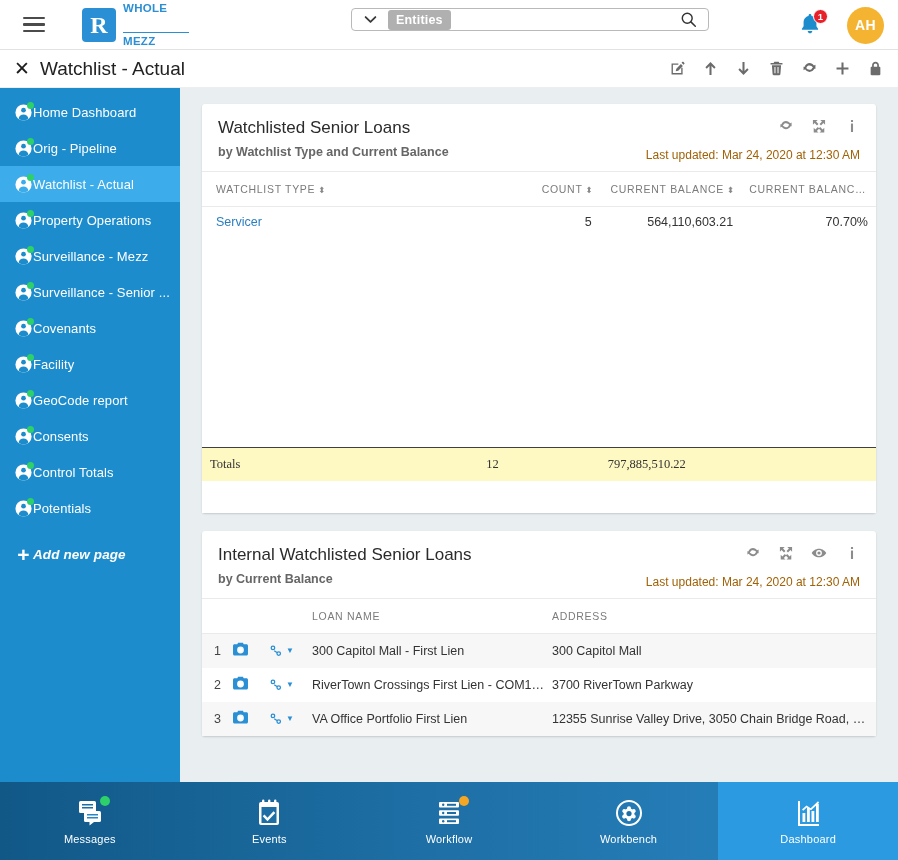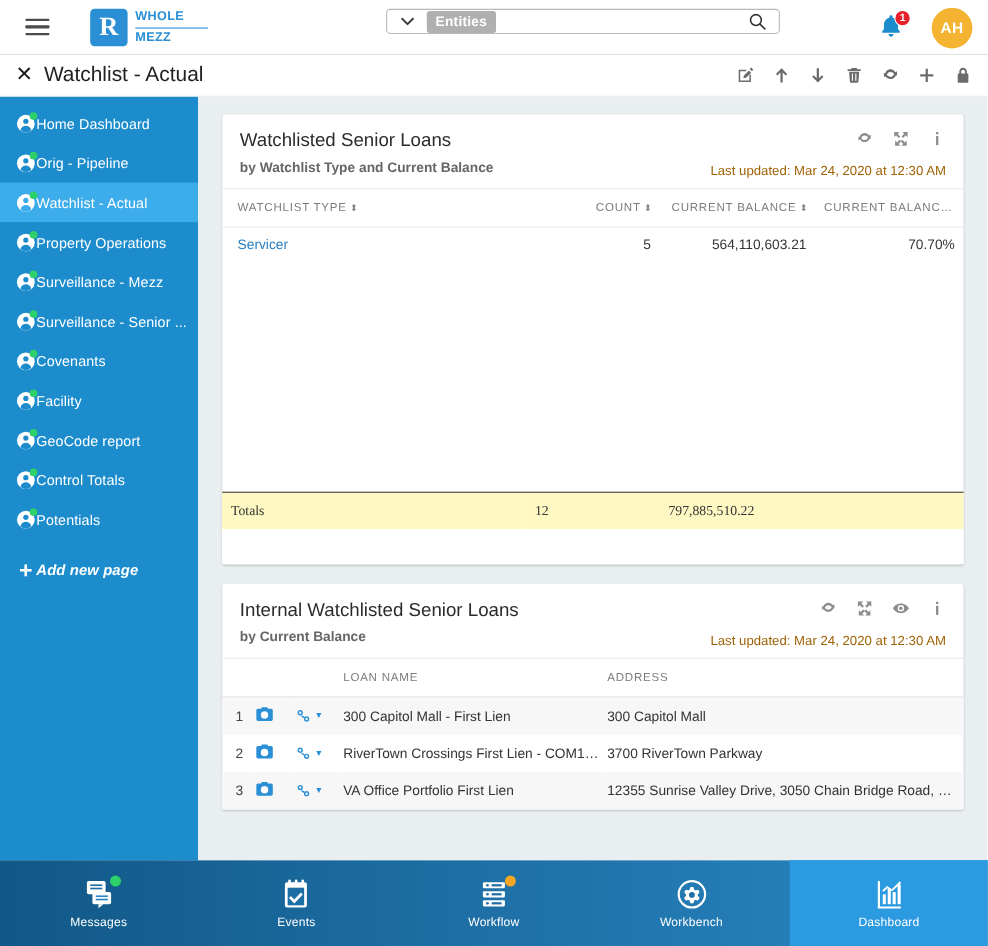--- a/index.html
+++ b/index.html
@@ -37,21 +37,21 @@
     width: 34px; height: 34px; background: #2a8fd4; border-radius: 4px;
     color: #fff; font-weight: bold; font-size: 24px;
     display: flex; align-items: center; justify-content: center;
     font-family: "Liberation Serif", serif; line-height: 1;
   }
   .logo-text {
     margin-left: 7px; display: flex; flex-direction: column;
     color: #2a8fd4; font-size: 11.5px; font-weight: bold; letter-spacing: .3px;
     line-height: 1.25;
   }
-  .logo-text .ln1 { border-bottom: 1.5px solid #2a8fd4; padding-bottom: 3px; padding-right: 22px;}
+  .logo-text .ln1 { border-bottom: 1.5px solid #2a8fd4; padding-bottom: 16px; padding-right: 22px;}
   .logo-text .ln2 { padding-top: 1px; }
 
   .searchwrap {
     position: absolute; left: 351px; top: 8px;
     width: 358px; height: 23px;
     border: 1px solid #b9b9b9; border-radius: 4px;
     background: #fff; display: flex; align-items: center;
   }
   .search-caret {
     width: 36px; display:flex; align-items:center; justify-content:center;
@@ -428,20 +428,31 @@
           <svg viewBox="0 0 20 20">
               <circle cx="10" cy="10" r="8.5" fill="#fff"></circle>
               <circle cx="10" cy="7.6" r="2.5" fill="#1c8ccc"></circle>
               <path d="M4.8 16.2c.6-2.6 2.7-4.2 5.2-4.2s4.6 1.6 5.2 4.2A8.4 8.4 0 0 1 10 18.5a8.4 8.4 0 0 1-5.2-2.3z" fill="#1c8ccc"></path>
             </svg>
           <span class="dot"></span>
         </span>
         <span class="nav-label">GeoCode report</span>
       </div>
 
+      <div class="nav-item">
+        <span class="nav-ico">
+          <svg viewBox="0 0 20 20">
+              <circle cx="10" cy="10" r="8.5" fill="#fff"></circle>
+              <circle cx="10" cy="7.6" r="2.5" fill="#1c8ccc"></circle>
+              <path d="M4.8 16.2c.6-2.6 2.7-4.2 5.2-4.2s4.6 1.6 5.2 4.2A8.4 8.4 0 0 1 10 18.5a8.4 8.4 0 0 1-5.2-2.3z" fill="#1c8ccc"></path>
+            </svg>
+          <span class="dot"></span>
+        </span>
+        <span class="nav-label">Consents</span>
+      </div>
 
       <div class="nav-item">
         <span class="nav-ico">
           <svg viewBox="0 0 20 20">
               <circle cx="10" cy="10" r="8.5" fill="#fff"></circle>
               <circle cx="10" cy="7.6" r="2.5" fill="#1c8ccc"></circle>
               <path d="M4.8 16.2c.6-2.6 2.7-4.2 5.2-4.2s4.6 1.6 5.2 4.2A8.4 8.4 0 0 1 10 18.5a8.4 8.4 0 0 1-5.2-2.3z" fill="#1c8ccc"></path>
             </svg>
           <span class="dot"></span>
         </span>

